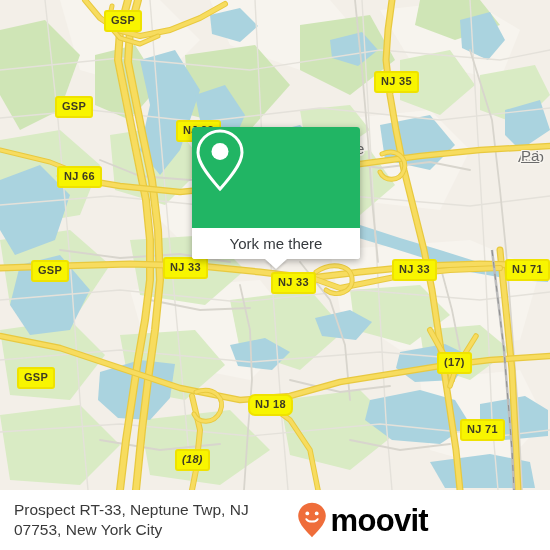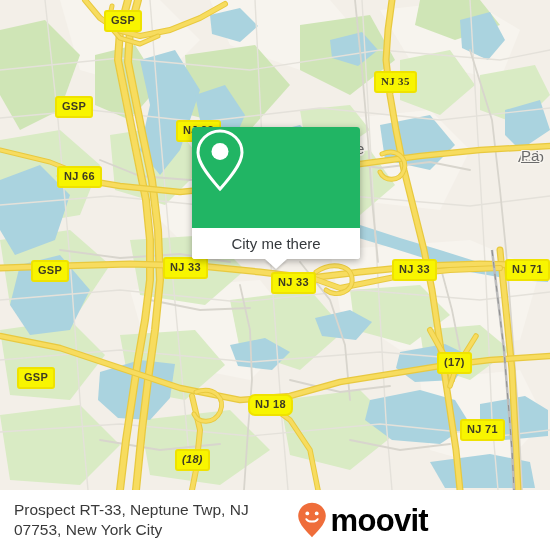--- a/index.html
+++ b/index.html
@@ -282,21 +282,21 @@
       </g>
       <g class="rail">
         <path d="M492 250 L498 300 L504 350 L508 400 L512 450 L514 490" stroke="#bdbdbd" stroke-width="2.5"></path>
         <path d="M492 250 L498 300 L504 350 L508 400 L512 450 L514 490" stroke="#8f8f8f" stroke-width="1" stroke-dasharray="6 6"></path>
       </g>
     </svg>
 
     <div class="shield" style="left:104px;top:10px;">GSP</div>
     <div class="shield" style="left:55px;top:96px;">GSP</div>
     <div class="shield" style="left:57px;top:166px;">NJ 66</div>
-    <div class="shield" style="left:374px;top:71px;font-family:Liberation Serif, serif;">NJ 35</div>
+    <div class="shield" style="left:374px;top:71px;">NJ 35</div>
     <div class="shield" style="left:176px;top:120px;">NJ 33</div>
     <div class="shield" style="left:31px;top:260px;">GSP</div>
     <div class="shield" style="left:163px;top:257px;">NJ 33</div>
     <div class="shield" style="left:271px;top:272px;">NJ 33</div>
     <div class="shield" style="left:392px;top:259px;">NJ 33</div>
     <div class="shield" style="left:505px;top:259px;">NJ 71</div>
     <div class="shield" style="left:17px;top:367px;">GSP</div>
     <div class="shield" style="left:437px;top:352px;">(17)</div>
     <div class="shield" style="left:248px;top:394px;border-radius:7px;">NJ 18</div>
     <div class="shield" style="left:460px;top:419px;">NJ 71</div>
@@ -307,21 +307,21 @@
     <div class="place" style="left:356px;top:141px;">e</div>
 
     <div id="popup">
       <div id="popup-green">
         <svg width="56" height="66" viewBox="0 0 56 66">
           <path d="M28 4 C16 4 6 13.6 6 25.4 C6 37.5 20.5 53.5 28 62 C35.5 53.5 50 37.5 50 25.4 C50 13.6 40 4 28 4 Z" fill="none" stroke="#ffffff" stroke-width="3"></path>
           <circle cx="28" cy="24.5" r="8.5" fill="#ffffff"></circle>
         </svg>
       </div>
       <div id="popup-cta">
-        <span>City me there</span>
+        <span>York me there</span>
       </div>
       <div id="popup-tail"></div>
     </div>
 
   </div>
 
   <div id="footer">
     <div id="footer-title">Prospect RT-33, Neptune Twp, NJ 07753, New York City</div>
     <div id="brand">
       <svg width="30" height="36" viewBox="0 0 30 36">

